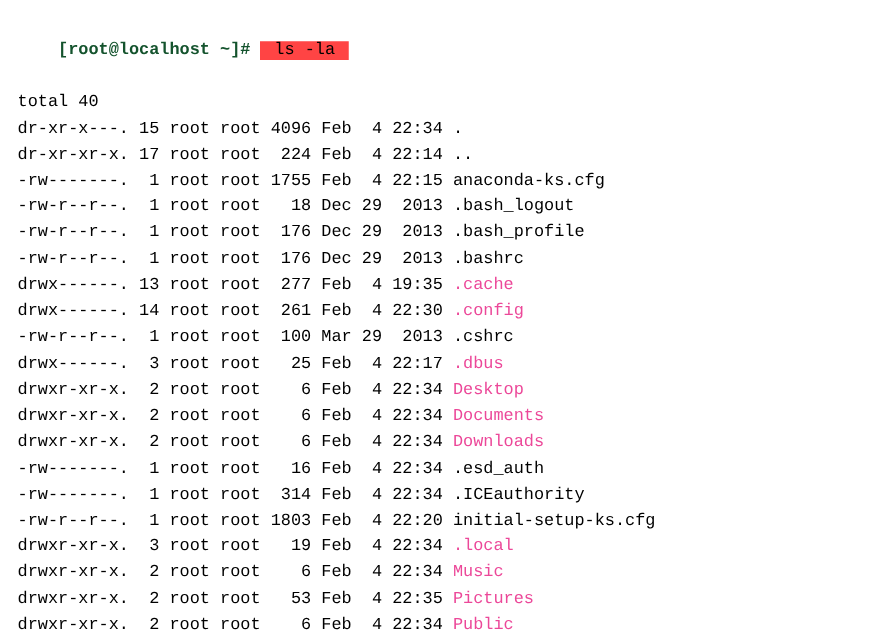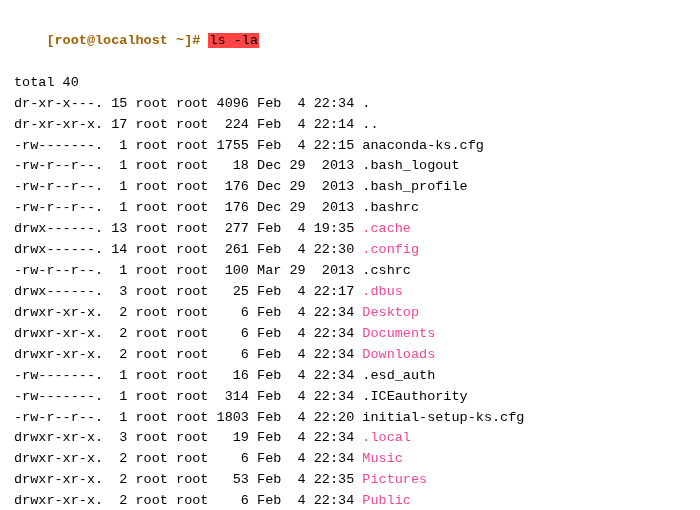--- a/index.html
+++ b/index.html
@@ -9,25 +9,25 @@
       font-size: 13.5px;
       color: #000000;
       width: 700px;
       min-height: 510px;
       padding: 10px 14px;
     }
     .terminal-line {
       white-space: pre;
       line-height: 1.55;
     }
-    .prompt-user { color: #a16207; font-weight: bold; }
+    .prompt-user { color: #14532d; font-weight: bold; }
     .cmd-highlight {
       color: #000000;
       background: #ff4444;
-      padding: 0 1px;
+      padding: 0 11px;
     }
     .blue { color: #ec4899; }
     .plain { color: #000000; }
   </style>
 </head>
 <body>
 
 <div>
   <div class="terminal-line">
     <span class="prompt-user">[root@localhost ~]#</span><span class="plain"> </span><span class="cmd-highlight">ls -la</span>

